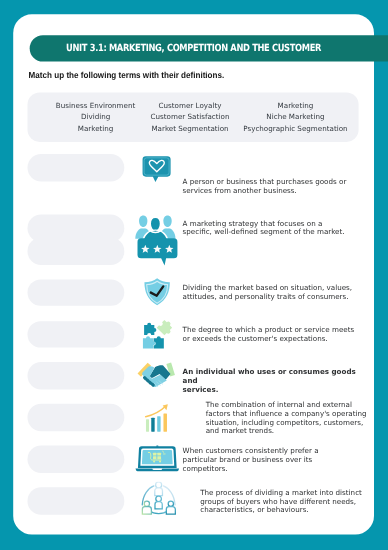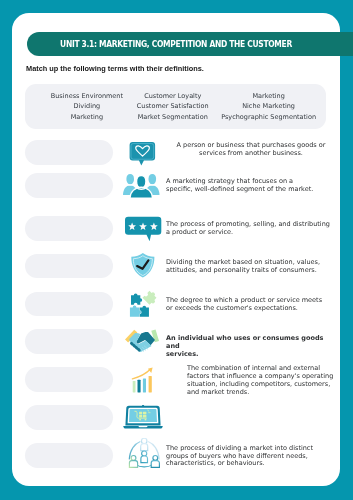--- a/index.html
+++ b/index.html
@@ -62,24 +62,24 @@
   <div id="rows">
       <div class="row" style="top: 140.4px;">
         <div class="blank"></div>
         <div class="icon">
           <svg viewBox="0 0 42 34" xmlns="http://www.w3.org/2000/svg">
             <path d="M10.6 7.1 H30.1 A3.0 3.0 0 0 1 33.1 10.1 V22.6 A3.0 3.0 0 0 1 30.1 25.6 H21.9 L19.3 30.5 L17.0 25.6 H10.6 A3.0 3.0 0 0 1 7.6 22.6 V10.1 A3.0 3.0 0 0 1 10.6 7.1 Z" fill="#1C93AE"></path>
             <path d="M11.3 8.5 H29.4 A2.3 2.3 0 0 1 31.7 10.8 V21.9 A2.3 2.3 0 0 1 29.4 24.2 H11.3 A2.3 2.3 0 0 1 9.0 21.9 V10.8 A2.3 2.3 0 0 1 11.3 8.5 Z" fill="none" stroke="#62BFD6" stroke-width="0.62"></path>
             <path d="M20.55 21.1 C22.3 19.3 26.6 16.0 27.2 13.9 C27.8 11.9 26.4 10.6 24.7 10.8 C23.3 11.0 21.8 12.1 20.55 13.7 C19.3 12.1 17.8 11.0 16.4 10.8 C14.7 10.6 13.3 11.9 13.9 13.9 C14.5 16.0 18.8 19.3 20.55 21.1 Z" fill="none" stroke="#ffffff" stroke-width="1.25" stroke-linejoin="round" stroke-linecap="round"></path>
           </svg>
         </div>
-        <div class="def" style="top: 2px; text-align: center;">A person or business that purchases goods or
+        <div class="def" style="top: 22px;">A person or business that purchases goods or
 services from another business.</div>
       </div>
-      <div class="row" style="top: 173px;">
+      <div class="row" style="top: 195px;">
         <div class="blank"></div>
         <div class="icon">
           <svg viewBox="0 0 42 34" xmlns="http://www.w3.org/2000/svg">
             <g fill="#74CEE4">
               <path d="M8.2 5.9 C10.5 5.9 12.0 7.9 12.0 10.7 C12.0 13.9 10.5 16.4 8.2 16.4 C5.9 16.4 4.4 13.9 4.4 10.7 C4.4 7.9 5.9 5.9 8.2 5.9 Z"></path>
               <path d="M1.0 27.0 C1.0 21.6 4.0 17.2 8.2 17.2 C12.4 17.2 15.4 21.6 15.4 27.0 Z"></path>
               <path d="M30.3 5.9 C32.6 5.9 34.1 7.9 34.1 10.7 C34.1 13.9 32.6 16.4 30.3 16.4 C28.0 16.4 26.5 13.9 26.5 10.7 C26.5 7.9 28.0 5.9 30.3 5.9 Z"></path>
               <path d="M23.1 27.0 C23.1 21.6 26.1 17.2 30.3 17.2 C34.5 17.2 37.5 21.6 37.5 27.0 Z"></path>
             </g>
             <g stroke="#ffffff" stroke-width="1.4" fill="none" stroke-linecap="round">
@@ -99,22 +99,20 @@
       <div class="row" style="top: 216.1px;">
         <div class="blank"></div>
         <div class="icon">
           <svg viewBox="0 0 42 34" xmlns="http://www.w3.org/2000/svg">
             <path d="M6.2 5.7 H36.1 A3.2 3.2 0 0 1 39.3 8.9 V20.5 A3.2 3.2 0 0 1 36.1 23.7 H29.0 L27.6 30.3 L24.5 23.7 H6.2 A3.2 3.2 0 0 1 3.0 20.5 V8.9 A3.2 3.2 0 0 1 6.2 5.7 Z" fill="#1593AD"></path>
             <path d="M 10.10 11.55 L 11.15 14.16 L 13.95 14.35 L 11.79 16.15 L 12.48 18.88 L 10.10 17.38 L 7.72 18.88 L 8.41 16.15 L 6.25 14.35 L 9.05 14.16 Z" fill="#fafafa"></path>
             <path d="M 21.00 11.55 L 22.05 14.16 L 24.85 14.35 L 22.69 16.15 L 23.38 18.88 L 21.00 17.38 L 18.62 18.88 L 19.31 16.15 L 17.15 14.35 L 19.95 14.16 Z" fill="#fafafa"></path>
             <path d="M 31.90 11.55 L 32.95 14.16 L 35.75 14.35 L 33.59 16.15 L 34.28 18.88 L 31.90 17.38 L 29.52 18.88 L 30.21 16.15 L 28.05 14.35 L 30.85 14.16 Z" fill="#fafafa"></path>
           </svg>
         </div>
-        <div class="def" style="top: 5.4px;">The process of promoting, selling, and distributing
-a product or service.</div>
       </div>
       <div class="row" style="top: 253.95px;">
         <div class="blank"></div>
         <div class="icon">
           <svg viewBox="0 0 42 34" xmlns="http://www.w3.org/2000/svg">
             <path d="M20.85 4.05 C23.8 6.45 27.8 7.6 32.4 7.7 C32.4 16.2 29.6 23.9 20.85 28.45 C12.1 23.9 9.3 16.2 9.3 7.7 C13.9 7.6 17.9 6.45 20.85 4.05 Z" fill="#74CEE4"></path>
             <path d="M20.85 6.7 C23.35 8.6 26.6 9.6 30.35 9.7 C30.35 16.7 28.1 23.0 20.85 26.6 C13.6 23.0 11.35 16.7 11.35 9.7 C15.1 9.6 18.35 8.6 20.85 6.7 Z" fill="none" stroke="#CDEDF6" stroke-width="0.95"></path>
             <path d="M15.1 17.0 L20.5 19.8 L26.4 11.4" fill="none" stroke="#1B1B1B" stroke-width="2.15" stroke-linecap="round" stroke-linejoin="round"></path>
           </svg>
         </div>
@@ -195,20 +193,23 @@
               <rect x="21.0" y="11.65" width="3.4" height="2.5" rx="0.35"></rect>
               <rect x="17.1" y="14.75" width="3.1" height="2.8" rx="0.35"></rect>
               <rect x="21.0" y="14.75" width="3.4" height="2.8" rx="0.35"></rect>
             </g>
             <circle cx="18.1" cy="19.6" r="0.95" fill="#DCF3A6"></circle>
             <circle cx="23.5" cy="19.6" r="0.95" fill="#DCF3A6"></circle>
             <path d="M25.9 10.0 L26.6 11.2" stroke="#DCF3A6" stroke-width="0.75" stroke-linecap="round"></path>
             <path d="M26.6 12.7 L28.1 12.7" stroke="#DCF3A6" stroke-width="0.75" stroke-linecap="round"></path>
           </svg>
         </div>
+        <div class="def" style="top: 1.45px;">When customers consistently prefer a
+particular brand or business over its
+competitors.</div>
       </div>
       <div class="row" style="top: 443.2px;">
         <div class="blank"></div>
         <div class="icon">
           <svg viewBox="0 0 42 34" xmlns="http://www.w3.org/2000/svg">
             <defs>
               <linearGradient id="ngA" x1="0" y1="1" x2="1" y2="0">
                 <stop offset="0" stop-color="#4FA8C4"></stop>
                 <stop offset="1" stop-color="#9FD3E8"></stop>
               </linearGradient>
@@ -253,18 +254,18 @@
               <path d="M7.4 29.3 V25.0 A2.35 2.35 0 0 1 9.75 22.65 H13.25 A2.35 2.35 0 0 1 15.6 25.0 V29.3 Z"></path>
               <path d="M11.5 22.9 V29.3"></path>
             </g>
             <g stroke="url(#ngT)" stroke-width="1.15" fill="#fff">
               <circle cx="33.3" cy="19.9" r="2.4"></circle>
               <path d="M29.2 29.3 V25.0 A2.35 2.35 0 0 1 31.55 22.65 H35.05 A2.35 2.35 0 0 1 37.4 25.0 V29.3 Z"></path>
               <path d="M33.3 22.9 V29.3"></path>
             </g>
           </svg>
         </div>
-        <div class="def" style="top: 1.45px;">The process of dividing a market into distinct
+        <div class="def" style="top: 1.45px; margin-left: 16px;">The process of dividing a market into distinct
 groups of buyers who have different needs,
 characteristics, or behaviours.</div>
       </div>
     </div>
 </div>
 
 </body></html>

